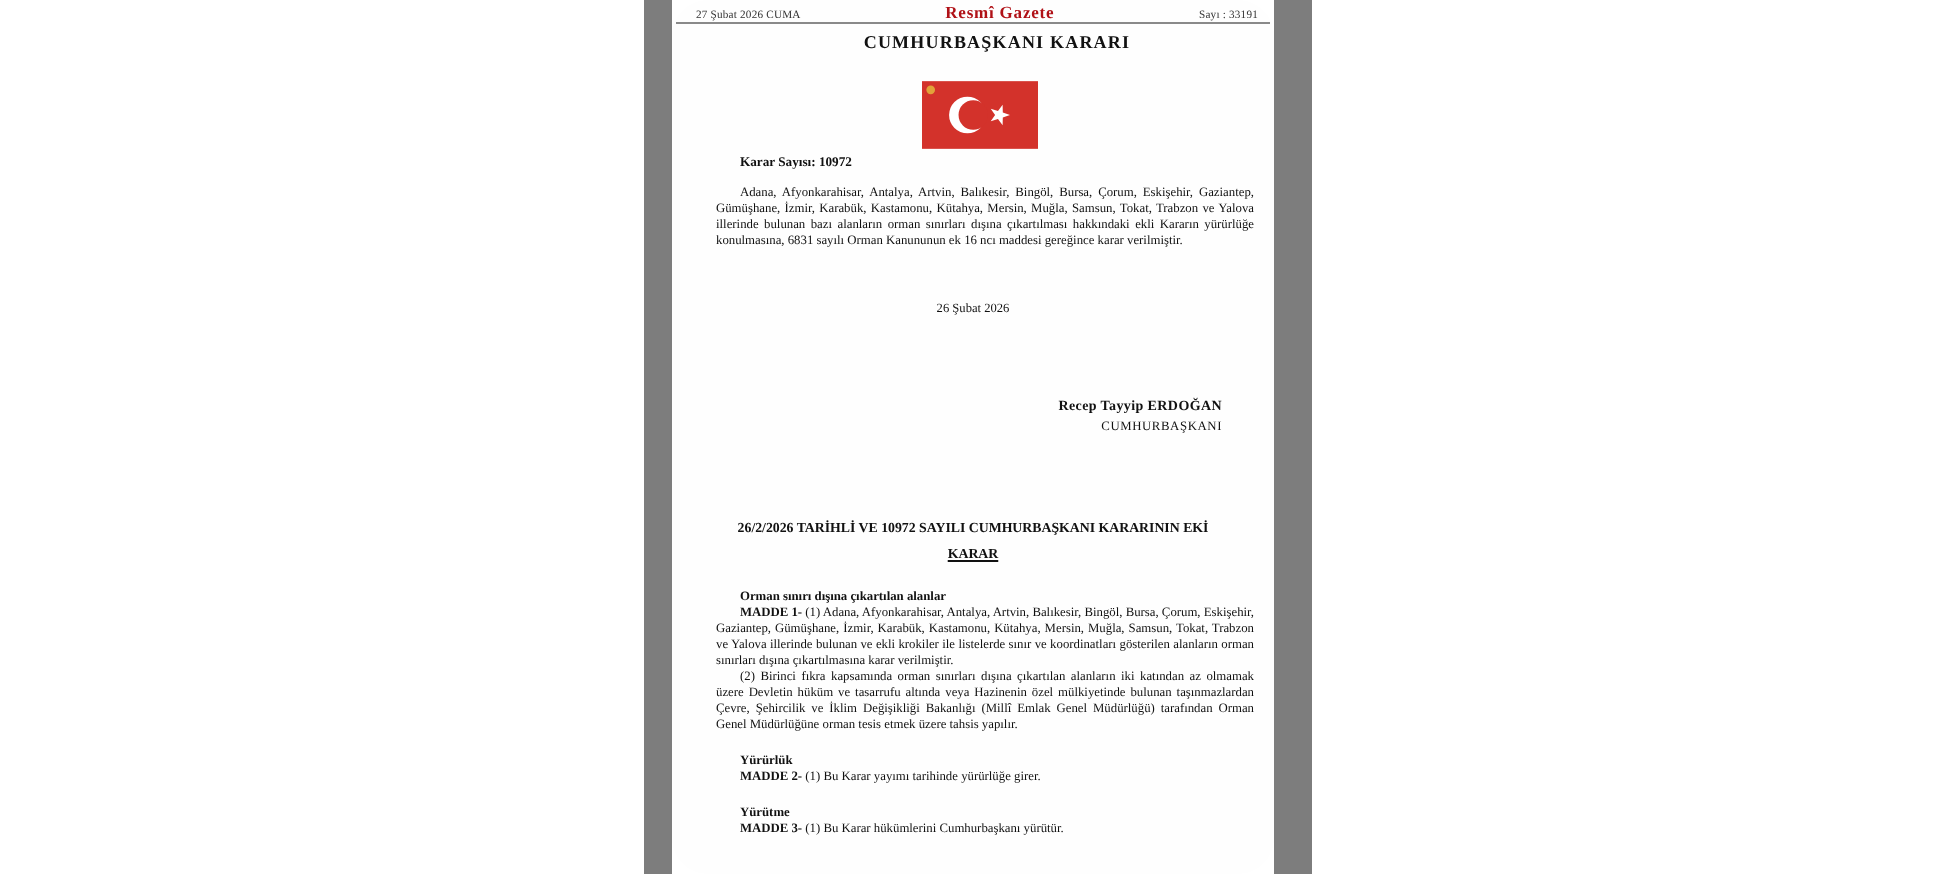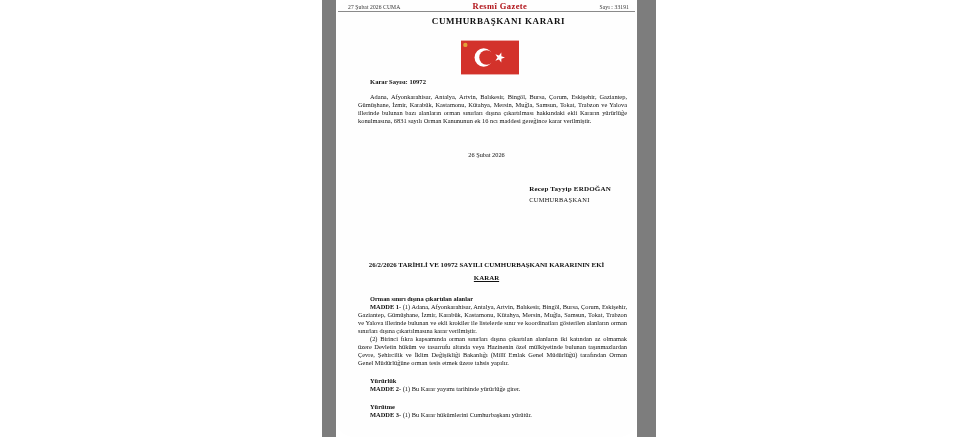--- a/index.html
+++ b/index.html
@@ -34,21 +34,21 @@
   .flag-wrap{position:absolute;top:40px;left:50%;margin-left:-26px;width:58px;height:35px;}
   .flag-wrap svg{display:block;width:58px;height:35px;}
   
   .karar-num{position:absolute;top:78px;left:34px;font-size:6.6px;font-weight:bold;}
   .para{
     font-size:6.4px;line-height:8px;text-align:justify;text-indent:12px;
     margin:0;
   }
   .para-main{position:absolute;top:93px;left:22px;right:10px;}
   .dec-date{position:absolute;top:151px;left:0;right:0;text-align:center;font-size:6.3px;}
-  .sig-block{position:absolute;top:185px;right:26px;text-align:left;}
+  .sig-block{position:absolute;top:199px;right:26px;text-align:right;}
   .sig-name{font-size:7px;font-weight:bold;letter-spacing:.2px;}
   .sig-title{font-size:6.4px;margin-top:3px;letter-spacing:.3px;}
   
   .annex-h1{position:absolute;top:261px;left:8px;right:8px;text-align:center;font-size:6.9px;font-weight:bold;}
   .annex-h2{position:absolute;top:274px;left:0;right:0;text-align:center;font-size:6.9px;font-weight:bold;text-decoration:underline;}
   .annex-body{position:absolute;top:295px;left:22px;right:10px;}
   .annex-body .para{margin:0;}
   .sec-title{font-size:6.4px;line-height:8px;font-weight:bold;margin:0 0 0 12px;}
   .sec-title.spaced{margin-top:10px;}
   .bold{font-weight:bold;}

